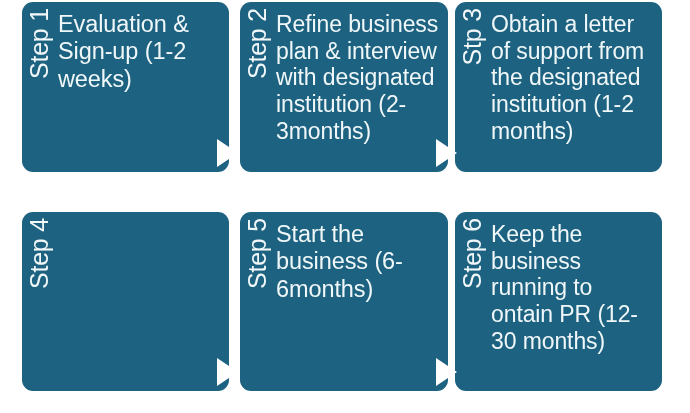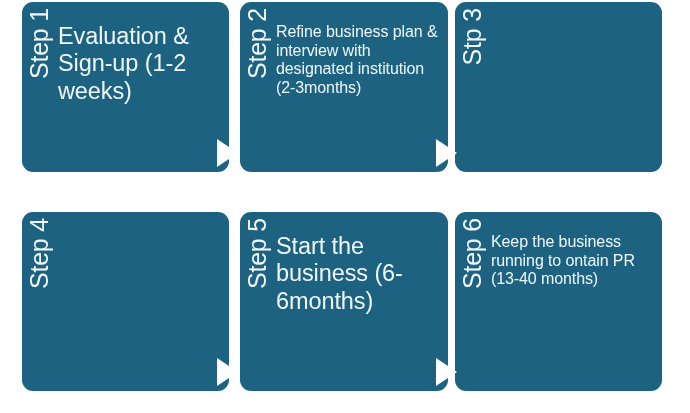--- a/index.html
+++ b/index.html
@@ -56,24 +56,23 @@
   }
 
   
   .step-body {
     flex: 1 1 auto;
     color: #f0f7f9;
     padding: 9px 8px 6px 2px;
     line-height: 1.16;
     letter-spacing: -0.1px;
     word-wrap: break-word;
-    margin-top: 12px;
   }
   .size-lg  { font-size: 23.5px; }
-  .size-md  { font-size: 16px; }
+  .size-md  { font-size: 23px; }
   .size-sm  { font-size: 16.5px; }
 
   
   .arrow {
     position: absolute;
     width: 0;
     height: 0;
     border-style: solid;
     border-width: 14px 0 14px 21px;
     border-color: transparent transparent transparent #ffffff;
@@ -95,33 +94,34 @@
       <div class="step-label-wrap">
         <div class="step-label">Step 2</div>
       </div>
       <div class="step-body size-md">Refine business plan &amp; interview with designated institution (2-3months)</div>
     </div>
     <div class="arrow" style="left: 436px; top: 139px;"></div>
     <div class="step-card" style="left: 455px; top: 2px; width: 207px; height: 170px;">
       <div class="step-label-wrap">
         <div class="step-label">Stp 3</div>
       </div>
+      <div class="step-body size-md">Obtain a letter of support from the designated institution (1-2 months)</div>
     </div>
     <div class="step-card" style="left: 22px; top: 212px; width: 207px; height: 179px;">
       <div class="step-label-wrap">
         <div class="step-label">Step 4</div>
       </div>
     </div>
     <div class="arrow" style="left: 217px; top: 358px;"></div>
     <div class="step-card" style="left: 240px; top: 212px; width: 208px; height: 179px;">
       <div class="step-label-wrap">
         <div class="step-label">Step 5</div>
       </div>
       <div class="step-body size-lg">Start the business (6-6months)</div>
     </div>
     <div class="arrow" style="left: 436px; top: 358px;"></div>
     <div class="step-card" style="left: 455px; top: 212px; width: 207px; height: 179px;">
       <div class="step-label-wrap">
         <div class="step-label">Step 6</div>
       </div>
-      <div class="step-body size-md">Keep the business running to ontain PR (13-40 months)</div>
+      <div class="step-body size-md">Keep the business running to ontain PR (12-30 months)</div>
     </div>
   </div>
 
 </body></html>

